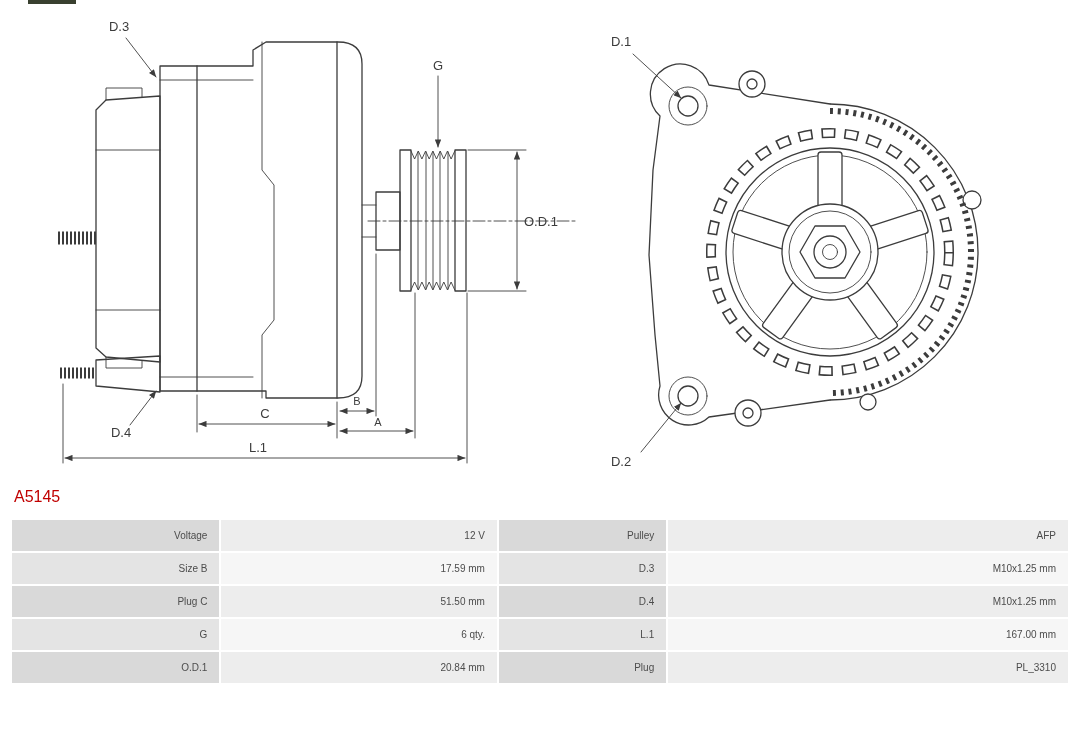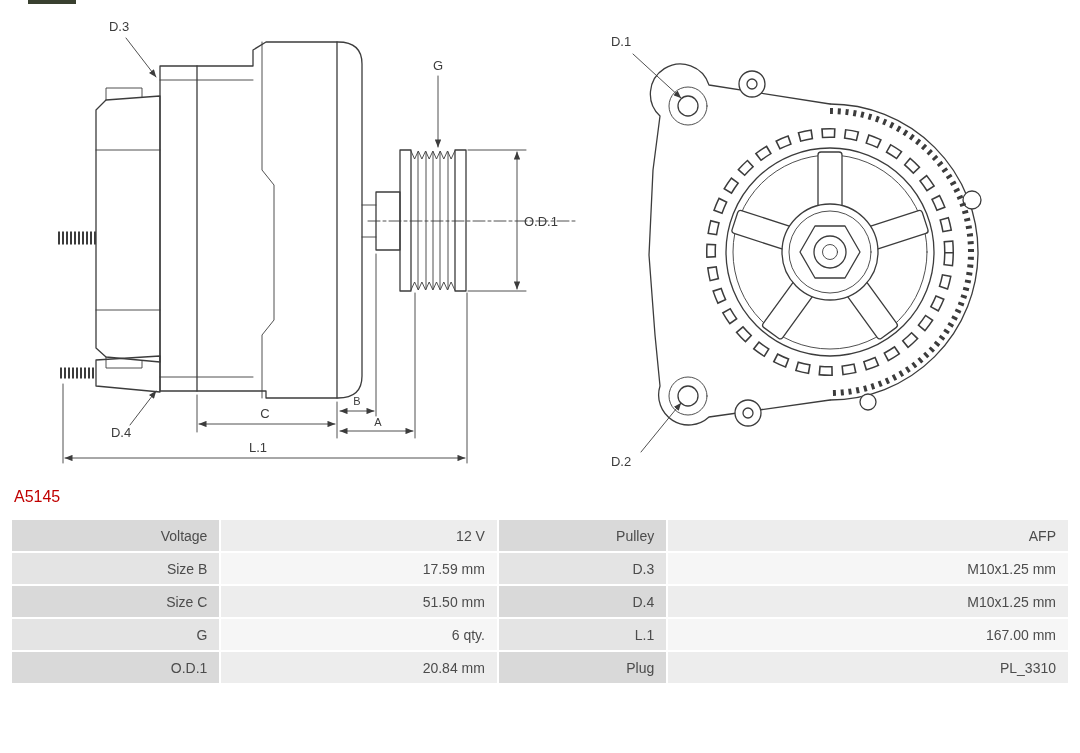--- a/index.html
+++ b/index.html
@@ -6,21 +6,21 @@
   body{width:1080px;font-family:"Liberation Sans",sans-serif;color:#4c4c4c;}
   .artifact{position:absolute;left:28px;top:0;width:48px;height:4px;background:#39402f;}
   .diagram-area{position:relative;width:1080px;height:480px;}
   svg{display:block;}
   svg text{font-family:"Liberation Sans",sans-serif;font-size:13px;fill:#3c3c3c;}
   svg text.small{font-size:11px;}
   .ln{fill:none;stroke:#3c3c3c;stroke-width:1.3;stroke-linejoin:round;stroke-linecap:round;}
   .thin{stroke-width:0.9;}
   .fillw{fill:#fff;}
   .part-number{margin:8px 0 12px 14px;font-size:16px;color:#c00000;}
-  table.specs{width:1060px;margin-left:10px;border-collapse:separate;border-spacing:2px;table-layout:fixed;font-size:14px;}
+  table.specs{width:1060px;margin-left:10px;border-collapse:separate;border-spacing:2px;table-layout:fixed;font-size:10px;}
   table.specs td{height:31px;padding:0 12px 0 6px;text-align:right;vertical-align:middle;overflow:hidden;white-space:nowrap;}
   table.specs tr:nth-child(odd) td.lab{background:#d9d9d9;}
   table.specs tr:nth-child(odd) td.val{background:#ededed;}
   table.specs tr:nth-child(even) td.lab{background:#e4e4e4;}
   table.specs tr:nth-child(even) td.val{background:#f6f6f6;}
 </style>
 </head>
 <body>
 
 <div class="artifact"></div>
@@ -147,21 +147,21 @@
     <td class="lab">Pulley</td>
     <td class="val">AFP</td>
   </tr>
   <tr>
     <td class="lab">Size B</td>
     <td class="val">17.59 mm</td>
     <td class="lab">D.3</td>
     <td class="val">M10x1.25 mm</td>
   </tr>
   <tr>
-    <td class="lab">Size C</td>
+    <td class="lab">Plug C</td>
     <td class="val">51.50 mm</td>
     <td class="lab">D.4</td>
     <td class="val">M10x1.25 mm</td>
   </tr>
   <tr>
     <td class="lab">G</td>
     <td class="val">6 qty.</td>
     <td class="lab">L.1</td>
     <td class="val">167.00 mm</td>
   </tr>

